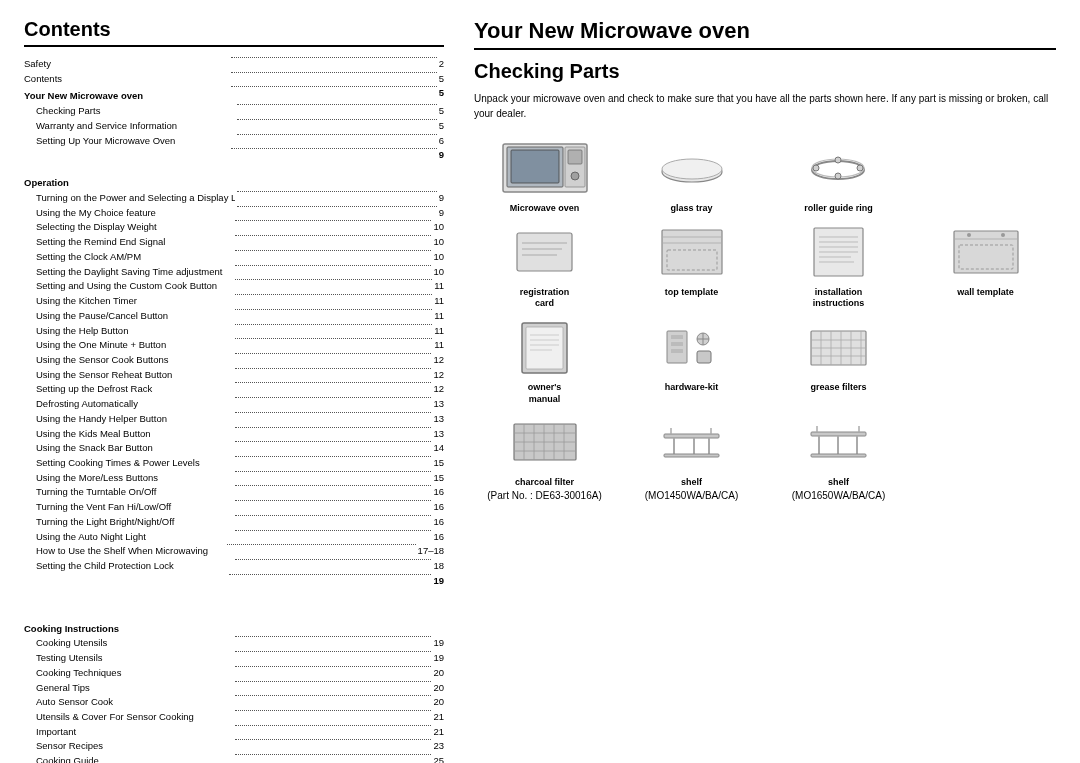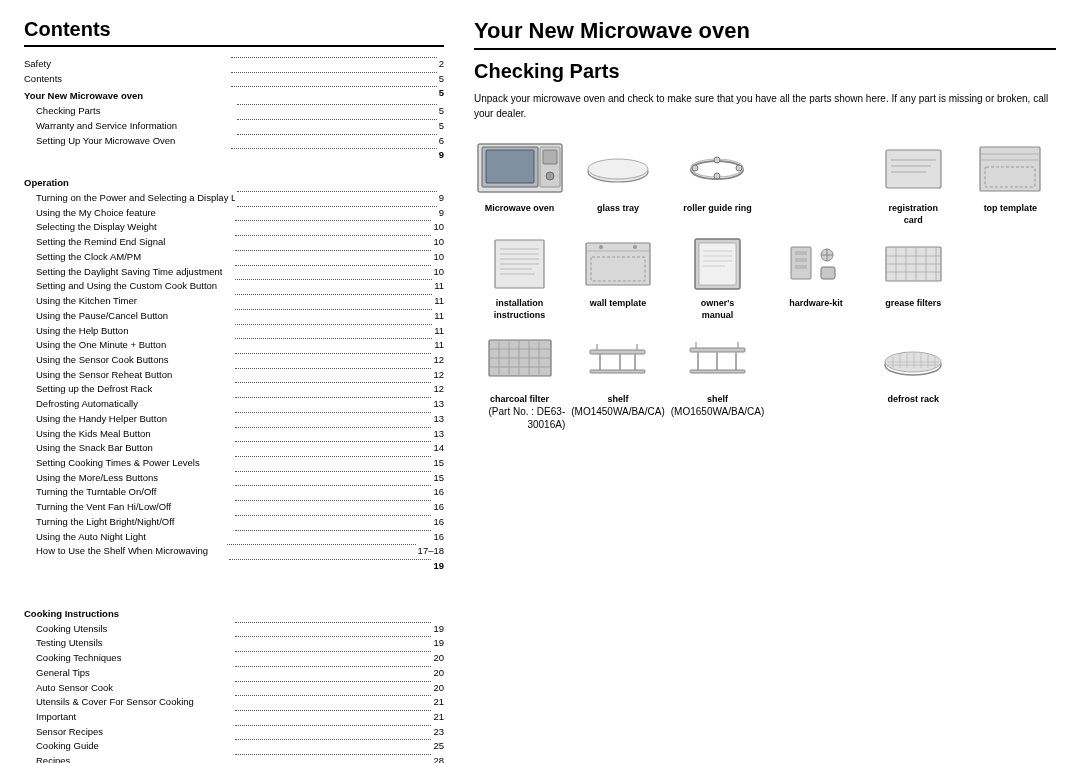--- a/index.html
+++ b/index.html
@@ -85,21 +85,21 @@
       font-weight: bold;
       margin-bottom: 8px;
     }
     .checking-parts-desc {
       font-size: 10px;
       line-height: 1.5;
       margin-bottom: 18px;
     }
     .parts-grid {
       display: grid;
-      grid-template-columns: repeat(6, 1fr);
+      grid-template-columns: repeat(4, 1fr);
       gap: 8px 6px;
     }
     .part-item {
       display: flex;
       flex-direction: column;
       align-items: center;
       text-align: center;
     }
     .part-image {
       width: 100%;
@@ -284,20 +284,25 @@
           </div>
           <div class="toc-row toc-indent">
             <span class="toc-label">Using the Auto Night Light</span>
             <span class="toc-dots"></span>
             <span class="toc-page">16</span>
           </div>
           <div class="toc-row toc-indent">
             <span class="toc-label">How to Use the Shelf When Microwaving</span>
             <span class="toc-dots"></span>
             <span class="toc-page">17–18</span>
+          </div>
+          <div class="toc-row toc-indent">
+            <span class="toc-label">Setting the Child Protection Lock</span>
+            <span class="toc-dots"></span>
+            <span class="toc-page">18</span>
           </div>
           <div class="toc-row">
             <span class="toc-label toc-section-header" style="font-weight: bold; margin-top: 48px;">Cooking Instructions</span>
             <span class="toc-dots"></span>
             <span class="toc-page" style="font-weight: bold;">19</span>
           </div>
           <div class="toc-row toc-indent">
             <span class="toc-label">Cooking Utensils</span>
             <span class="toc-dots"></span>
             <span class="toc-page">19</span>
@@ -557,37 +562,18 @@
               <line x1="11" y1="16" x2="11" y2="10" stroke="#aaa" stroke-width="1.5"></line>
               <line x1="53" y1="16" x2="53" y2="10" stroke="#aaa" stroke-width="1.5"></line>
             </svg>
           </div>
           <div class="part-label">shelf</div>
           <div class="part-sublabel">(MO1650WA/BA/CA)</div>
         </div>
 
         <div class="part-item"></div>
 
-        <div class="part-item">
-          <div class="part-image">
-            <svg width="70" height="50" viewBox="0 0 70 50">
-              <ellipse cx="35" cy="30" rx="28" ry="10" fill="none" stroke="#888" stroke-width="1.5"></ellipse>
-              <ellipse cx="35" cy="27" rx="28" ry="10" fill="#e0e0e0" stroke="#aaa" stroke-width="1"></ellipse>
-
-              <line x1="15" y1="22" x2="15" y2="33" stroke="#bbb" stroke-width="0.8"></line>
-              <line x1="22" y1="19" x2="22" y2="33" stroke="#bbb" stroke-width="0.8"></line>
-              <line x1="29" y1="17" x2="29" y2="33" stroke="#bbb" stroke-width="0.8"></line>
-              <line x1="36" y1="17" x2="36" y2="33" stroke="#bbb" stroke-width="0.8"></line>
-              <line x1="43" y1="17" x2="43" y2="33" stroke="#bbb" stroke-width="0.8"></line>
-              <line x1="50" y1="19" x2="50" y2="33" stroke="#bbb" stroke-width="0.8"></line>
-              <line x1="57" y1="22" x2="57" y2="33" stroke="#bbb" stroke-width="0.8"></line>
-              <line x1="9" y1="27" x2="61" y2="27" stroke="#bbb" stroke-width="0.8"></line>
-              <line x1="9" y1="30" x2="61" y2="30" stroke="#bbb" stroke-width="0.8"></line>
-            </svg>
-          </div>
-          <div class="part-label">defrost rack</div>
-        </div>
 
       </div>
     </div>
   </div>
 
 </div>
 
 </body></html>

